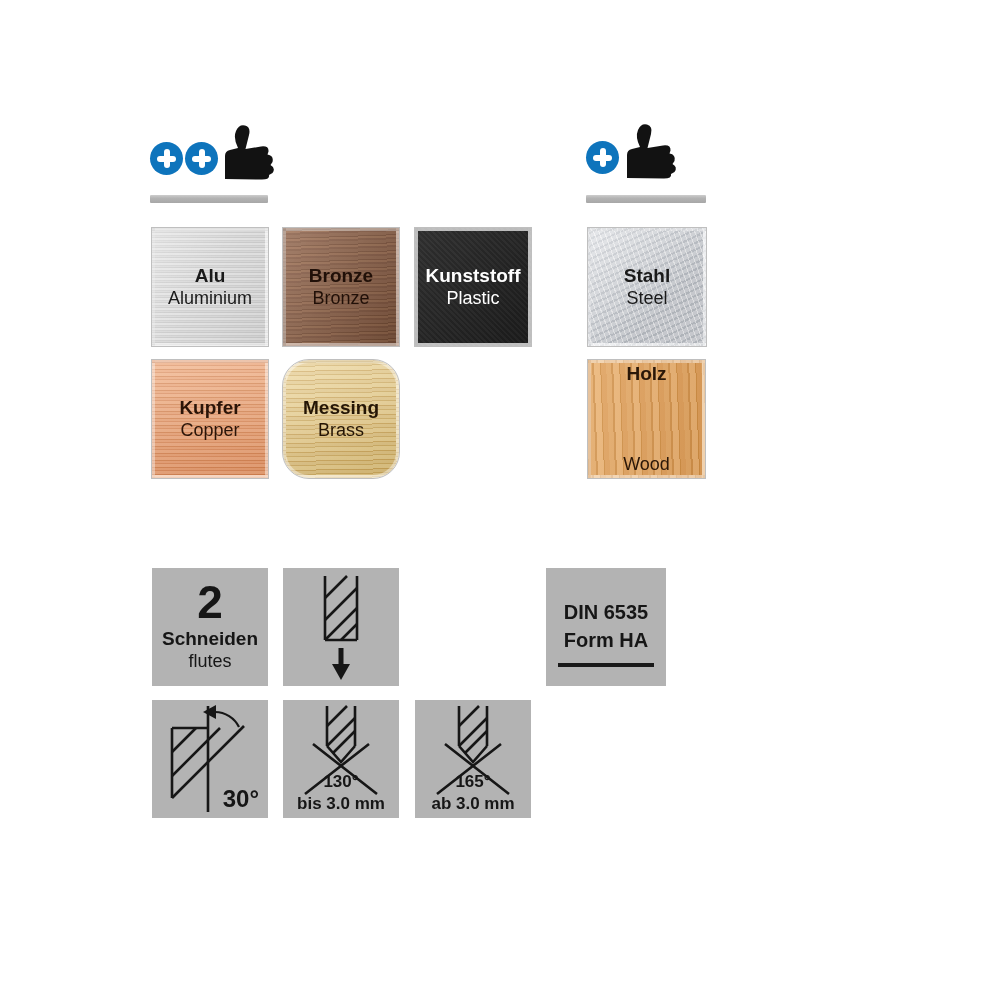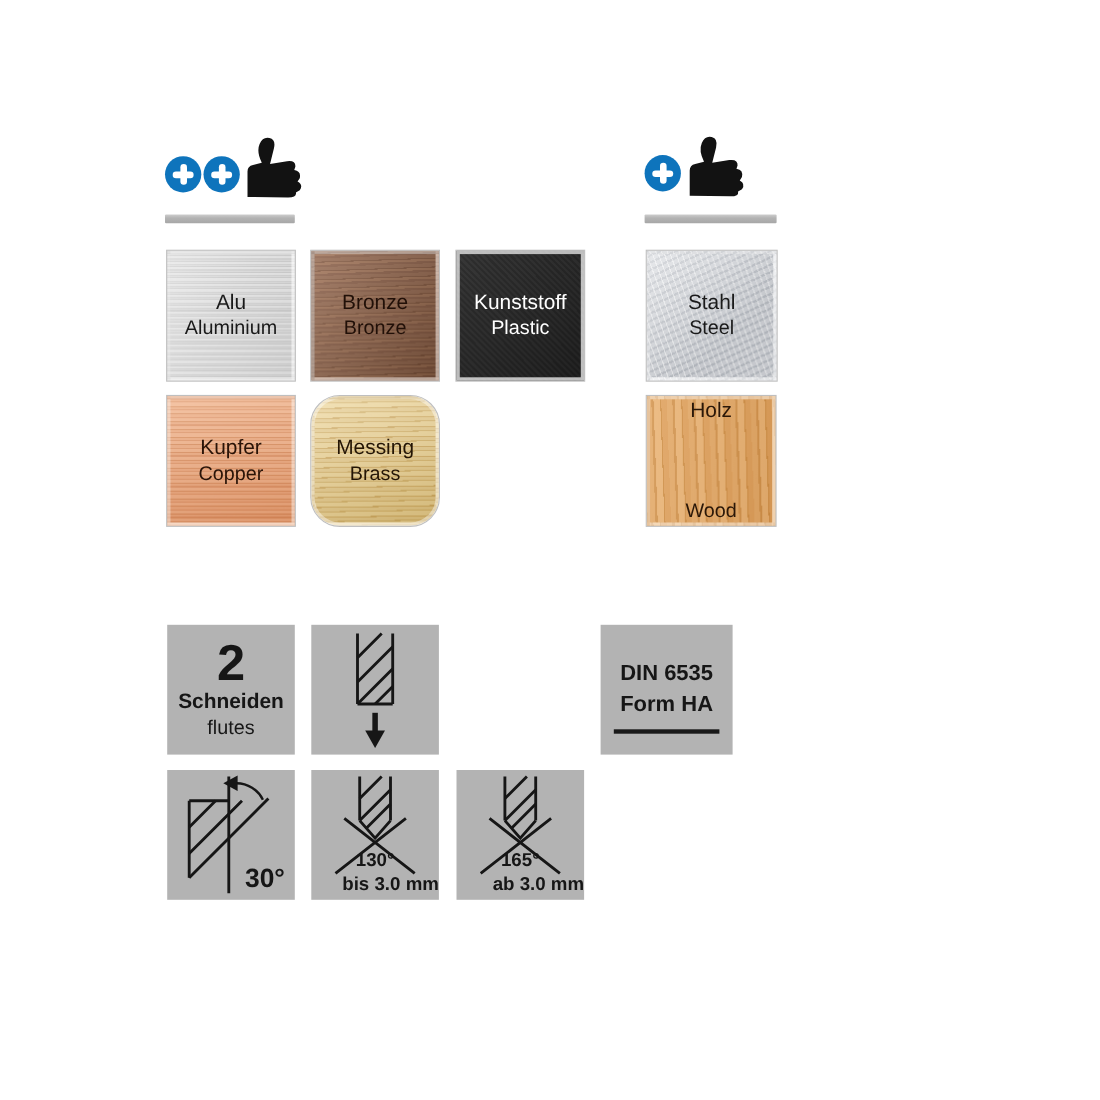--- a/index.html
+++ b/index.html
@@ -24,21 +24,21 @@
     position:absolute;height:8px;border-radius:1px;
     background:linear-gradient(180deg,#cdcdcd 0%,#b3b3b3 40%,#a7a7a7 100%);
   }
   
   .swatch{
     position:absolute;width:116px;height:118px;box-sizing:border-box;
     border:3px solid rgba(255,255,255,.42);outline:1px solid #bfbfbf;
     display:flex;flex-direction:column;align-items:center;justify-content:center;
     text-align:center;line-height:1.18;
   }
-  .swatch .l1{font-weight:normal;font-size:19px;}
+  .swatch .l1{font-weight:bold;font-size:19px;}
   .swatch .l2{font-size:18px;}
   .sw-alu{
     background-color:#d6d6d6;
     background-image:
       linear-gradient(120deg, rgba(255,255,255,.30), rgba(255,255,255,0) 45%, rgba(0,0,0,.05)),
       repeating-linear-gradient(180deg,#dadada 0 1px,#cccccc 1px 2px,#e3e3e3 2px 4px,#d1d1d1 4px 5px);
   }
   .sw-bronze{
     color:#211008;
     background-color:#8a5c42;
@@ -91,21 +91,21 @@
   }
   .tile .big{font-weight:bold;font-size:46px;line-height:.95;margin-bottom:3px;}
   .tile .b19{font-weight:bold;font-size:19px;line-height:1.2;}
   .tile .r18{font-size:18px;line-height:1.2;}
   .tile.left-align{align-items:center;padding-left:0;justify-content:flex-start;padding-top:30px;}
   .tile.left-align .b20{font-weight:bold;font-size:20px;line-height:1.4;text-align:left;}
   .din-underline{width:96px;height:4px;background:#191919;margin-top:9px;}
   .tile svg{position:absolute;left:0;top:0;}
   .angle-30{position:absolute;right:9px;bottom:5px;font-weight:bold;font-size:24px;}
   .angle-val{position:absolute;left:0;right:0;top:72px;font-weight:bold;font-size:17px;text-align:center;}
-  .angle-note{position:absolute;left:0;right:0;bottom:4px;font-weight:bold;font-size:17px;text-align:right;}
+  .angle-note{position:absolute;left:0;right:0;bottom:4px;font-weight:bold;font-size:17px;text-align:center;}
   .stroke{stroke:#161616;stroke-width:2.6;fill:none;}
   .fillb{fill:#161616;}
 </style>
 </head>
 <body>
 
 <div class="canvas">
 
   <div class="rating-group" style="left:150px;top:120px;width:140px;">
     <svg class="thumb-svg" style="left:64px;top:2px;" width="70" height="58" viewBox="0 0 68 58">

